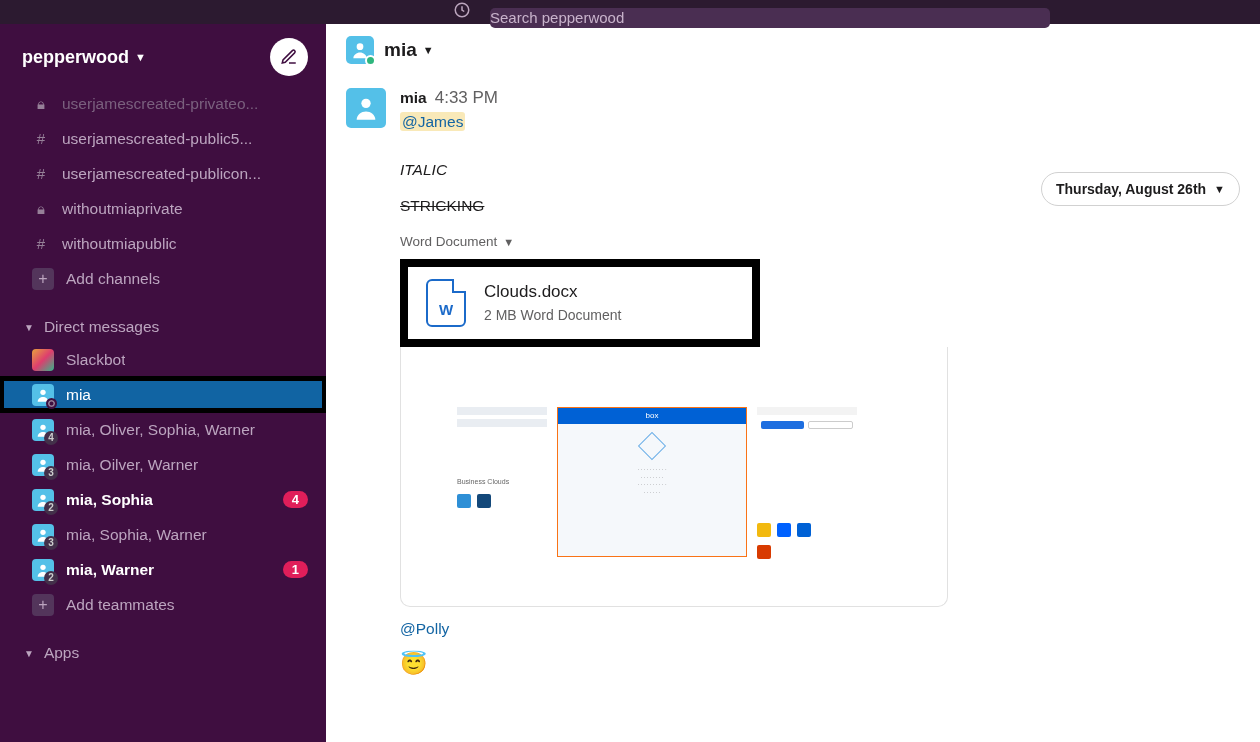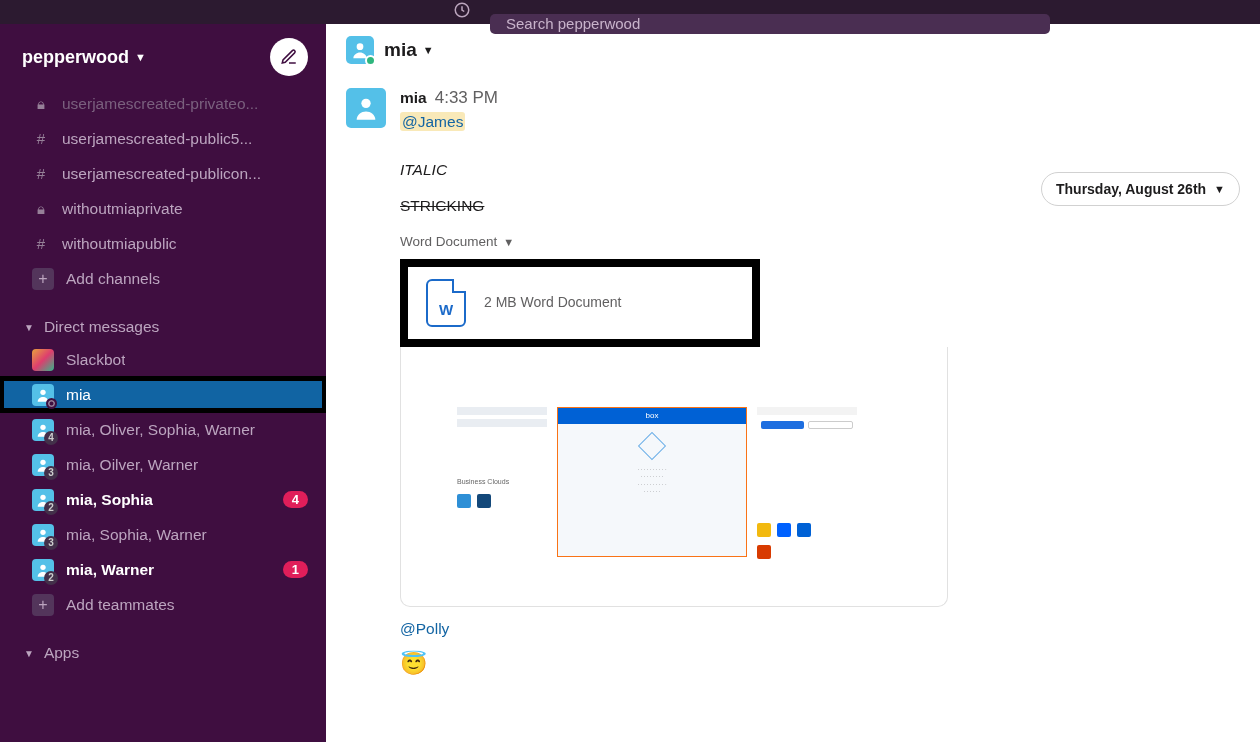--- a/index.html
+++ b/index.html
@@ -1,20 +1,20 @@
 <!DOCTYPE html>
 <html><head>
 <meta charset="utf-8">
 <style>
 * { box-sizing: border-box; margin: 0; padding: 0; }
 body { font-family: -apple-system, BlinkMacSystemFont, "Segoe UI", Helvetica, Arial, sans-serif; overflow: hidden; background: #fff; }
 .app { display: flex; flex-direction: column; height: 742px; width: 1260px; }
 .topbar { height: 24px; background: #2c1a30; display: flex; align-items: center; padding: 0 8px; position: relative; }
 .history-icon { color: #bba5bd; margin-left: 445px; }
-.search-box { position: absolute; left: 490px; top: 14px; width: 560px; height: 20px; background: #4a2e52; border-radius: 5px; color: #c8b3cb; font-size: 15px; padding: 0 16px; line-height: 20px; }
+.search-box { position: absolute; left: 490px; top: 8px; width: 560px; height: 20px; background: #4a2e52; border-radius: 5px; color: #c8b3cb; font-size: 15px; padding: 0 0; line-height: 20px; }
 .workspace { display: flex; height: 718px; }
 .sidebar { width: 326px; background: #3f0e40; color: #bca5bf; display: flex; flex-direction: column; overflow: hidden; position: relative; }
 .ws-header { display: flex; align-items: center; justify-content: space-between; padding: 14px 18px 10px 22px; }
 .ws-name { color: #fff; font-weight: 800; font-size: 18px; display: flex; align-items: center; gap: 6px; }
 .compose-btn { width: 38px; height: 38px; background: #fff; border-radius: 50%; display: flex; align-items: center; justify-content: center; color: #3f0e40; }
 .chevron-down { font-size: 11px; }
 .nav-list { flex: 1; overflow: hidden; }
 .unread-pill { position: absolute; top: 90px; left: 64px; background: #e01e5a; color: #fff; font-weight: 700; font-size: 15px; border-radius: 20px; padding: 6px 18px 6px 14px; display: flex; align-items: center; gap: 8px; z-index: 5; }
 .nav-item, .dm-item { display: flex; align-items: center; padding: 4px 18px 4px 32px; height: 35px; font-size: 15.5px; color: #bca5bf; cursor: pointer; gap: 12px; }
 .nav-item.partial { color: #7a607e; }
@@ -255,20 +255,21 @@
               <div class="file-section">
                 <div class="file-label">
                   <span>Word Document</span>
                   <span class="chevron-down">▼</span>
                 </div>
                 <div class="file-card-wrap">
                   <div class="file-icon">
                     <span>W</span>
                   </div>
                   <div class="file-info">
+                    <div class="file-name">Clouds.docx</div>
                     <div class="file-meta">2 MB Word Document</div>
                   </div>
                 </div>
                 <div class="doc-preview" style="margin-left:0;">
                   <div class="preview-body">
                     <div class="preview-pane left" style="background:#fff;">
                       <div style="height:8px;background:#e9edf2;margin-bottom:4px;"></div>
                       <div style="height:8px;background:#e9edf2;margin-bottom:4px;"></div>
                       <div style="font-size:7px;color:#666;margin-top:50px;">Business Clouds</div>
                       <div class="icon-row" style="margin-top:6px;">

